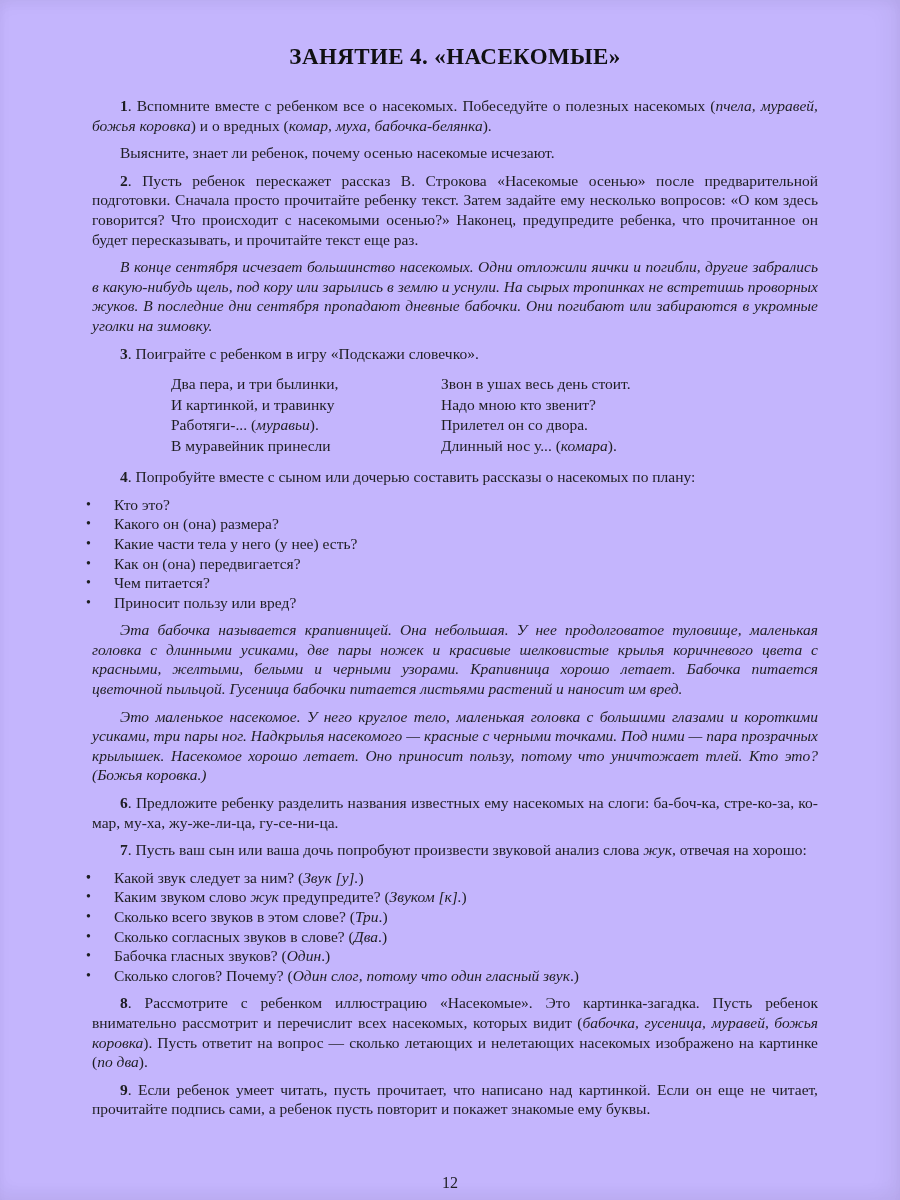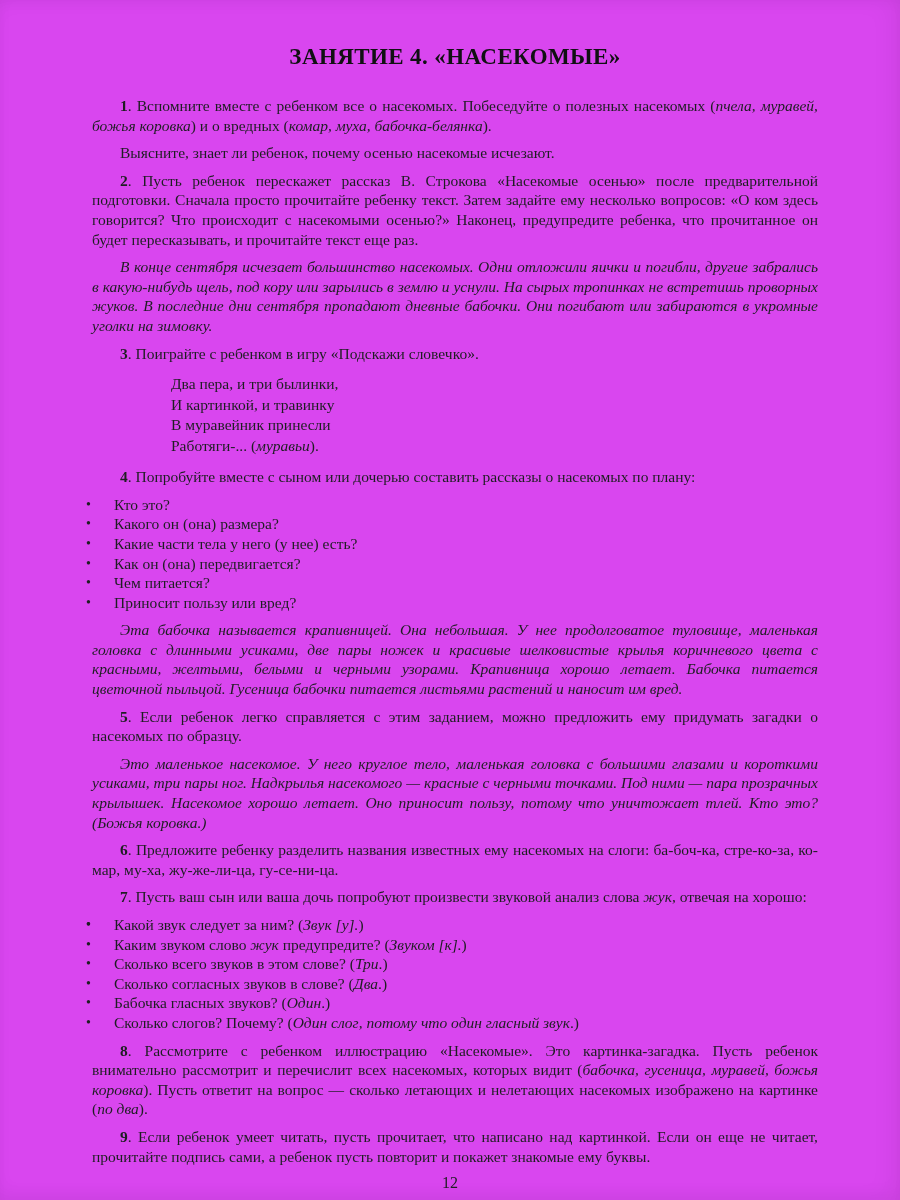--- a/index.html
+++ b/index.html
@@ -4,21 +4,21 @@
 <style>
   html, body { margin: 0; padding: 0; }
   body {
     width: 900px; height: 1200px;
     background: #e9e9e9;
     font-family: "Liberation Serif", "DejaVu Serif", serif;
   }
   .page {
     position: relative;
     width: 900px; height: 1200px;
-    background: #d946ef;
+    background: #c4b5fd;
     color: #1e1e22;
     overflow: hidden;
     box-shadow: inset -10px 0 22px rgba(0,0,0,0.045), inset 0 -8px 16px rgba(0,0,0,0.03), inset 0 6px 10px rgba(0,0,0,0.02);
   }
   .doc {
     position: absolute;
     left: 84px; top: 44px;
     width: 742px;
   }
   .doc-title {
@@ -76,33 +76,38 @@
     <div>
         <p class="para"><span class="seg-b">1</span><span>. Вспомните вместе с ребенком все о насекомых. Побеседуйте о полезных насекомых (</span><span class="seg-i">пчела, муравей, божья коровка</span><span>) и о вредных (</span><span class="seg-i">комар, муха, бабочка-белянка</span><span>).</span></p>
         <p class="para"><span>Выясните, знает ли ребенок, почему осенью насекомые исчезают.</span></p>
         <p class="para"><span class="seg-b">2</span><span>. Пусть ребенок перескажет рассказ В. Строкова «Насекомые осенью» после предварительной подготовки. Сначала просто прочитайте ребенку текст. Затем задайте ему несколько вопросов: «О ком здесь говорится? Что происходит с насекомыми осенью?» Наконец, предупредите ребенка, что прочитанное он будет пересказывать, и прочитайте текст еще раз.</span></p>
         <p class="para italic-para"><span class="seg-i">В конце сентября исчезает большинство насекомых. Одни отложили яички и погибли, другие забрались в какую-нибудь щель, под кору или зарылись в землю и уснули. На сырых тропинках не встретишь проворных жуков. В последние дни сентября пропадают дневные бабочки. Они погибают или забираются в укромные уголки на зимовку.</span></p>
         <p class="para"><span class="seg-b">3</span><span>. Поиграйте с ребенком в игру «Подскажи словечко».</span></p>
         <div class="poem">
           <div class="poem-col poem-col-left">
             <div class="poem-line"><span>Два пера, и три былинки,</span></div>
             <div class="poem-line"><span>И картинкой, и травинку</span></div>
+            <div class="poem-line"><span>Работяги-... (</span><span class="seg-i">муравьи</span><span>).</span></div>
             <div class="poem-line"><span>В муравейник принесли</span></div>
-            <div class="poem-line"><span>Работяги-... (</span><span class="seg-i">муравьи</span><span>).</span></div>
+          </div>
+          <div class="poem-col poem-col-right">
+            <div class="poem-line"><span>Звон в ушах весь день стоит.</span></div>
+            <div class="poem-line"><span>Надо мною кто звенит?</span></div>
+            <div class="poem-line"><span>Прилетел он со двора.</span></div>
+            <div class="poem-line"><span>Длинный нос у... (</span><span class="seg-i">комара</span><span>).</span></div>
           </div>
         </div>
         <p class="para"><span class="seg-b">4</span><span>. Попробуйте вместе с сыном или дочерью составить рассказы о насекомых по плану:</span></p>
         <div class="bullet-item"><span class="bullet-marker">•</span><span><span>Кто это?</span></span></div>
         <div class="bullet-item"><span class="bullet-marker">•</span><span><span>Какого он (она) размера?</span></span></div>
         <div class="bullet-item"><span class="bullet-marker">•</span><span><span>Какие части тела у него (у нее) есть?</span></span></div>
         <div class="bullet-item"><span class="bullet-marker">•</span><span><span>Как он (она) передвигается?</span></span></div>
         <div class="bullet-item"><span class="bullet-marker">•</span><span><span>Чем питается?</span></span></div>
         <div class="bullet-item"><span class="bullet-marker">•</span><span><span>Приносит пользу или вред?</span></span></div>
         <p class="para italic-para"><span class="seg-i">Эта бабочка называется крапивницей. Она небольшая. У нее продолговатое туловище, маленькая головка с длинными усиками, две пары ножек и красивые шелковистые крылья коричневого цвета с красными, желтыми, белыми и черными узорами. Крапивница хорошо летает. Бабочка питается цветочной пыльцой. Гусеница бабочки питается листьями растений и наносит им вред.</span></p>
-        <p class="para"><span class="seg-b">5</span><span>. Если ребенок легко справляется с этим заданием, можно предложить ему придумать загадки о насекомых по образцу.</span></p>
         <p class="para italic-para"><span class="seg-i">Это маленькое насекомое. У него круглое тело, маленькая головка с большими глазами и короткими усиками, три пары ног. Надкрылья насекомого — красные с черными точками. Под ними — пара прозрачных крылышек. Насекомое хорошо летает. Оно приносит пользу, потому что уничтожает тлей. Кто это? (Божья коровка.)</span></p>
         <p class="para"><span class="seg-b">6</span><span>. Предложите ребенку разделить названия известных ему насекомых на слоги: ба-боч-ка, стре-ко-за, ко-мар, му-ха, жу-же-ли-ца, гу-се-ни-ца.</span></p>
         <p class="para"><span class="seg-b">7</span><span>. Пусть ваш сын или ваша дочь попробуют произвести звуковой анализ слова </span><span class="seg-i">жук</span><span>, отвечая на хорошо:</span></p>
         <div class="bullet-item"><span class="bullet-marker">•</span></div>
         <div class="bullet-item"><span class="bullet-marker">•</span><span><span>Какой звук следует за ним? (</span><span class="seg-i">Звук [у].</span><span>)</span></span></div>
         <div class="bullet-item"><span class="bullet-marker">•</span><span><span>Каким звуком слово </span><span class="seg-i">жук</span><span> предупредите? (</span><span class="seg-i">Звуком [к].</span><span>)</span></span></div>
         <div class="bullet-item"><span class="bullet-marker">•</span><span><span>Сколько всего звуков в этом слове? (</span><span class="seg-i">Три</span><span>.)</span></span></div>
         <div class="bullet-item"><span class="bullet-marker">•</span><span><span>Сколько согласных звуков в слове? (</span><span class="seg-i">Два</span><span>.)</span></span></div>
         <div class="bullet-item"><span class="bullet-marker">•</span><span><span>Бабочка гласных звуков? (</span><span class="seg-i">Один</span><span>.)</span></span></div>
         <div class="bullet-item"><span class="bullet-marker">•</span><span><span>Сколько слогов? Почему? (</span><span class="seg-i">Один слог, потому что один гласный звук</span><span>.)</span></span></div>

